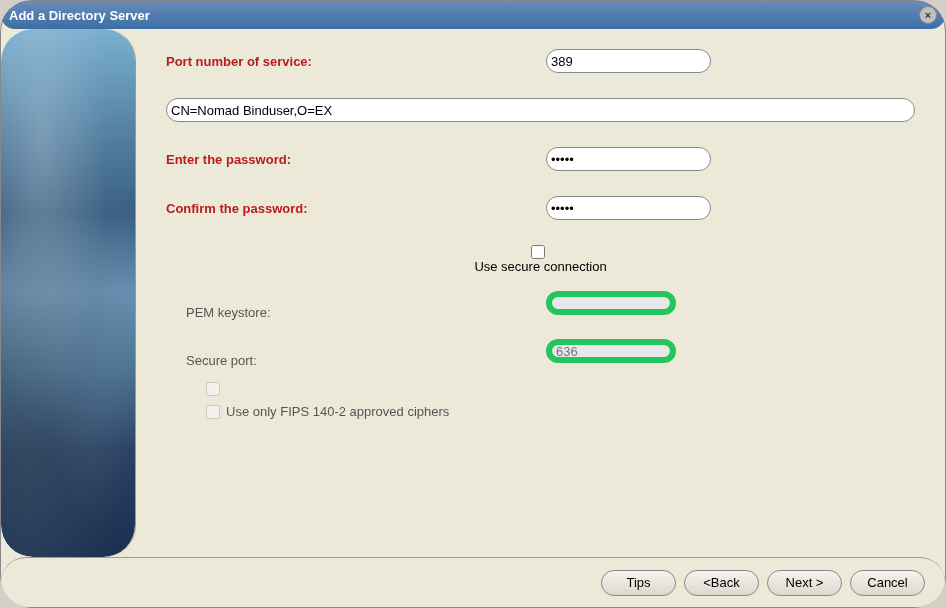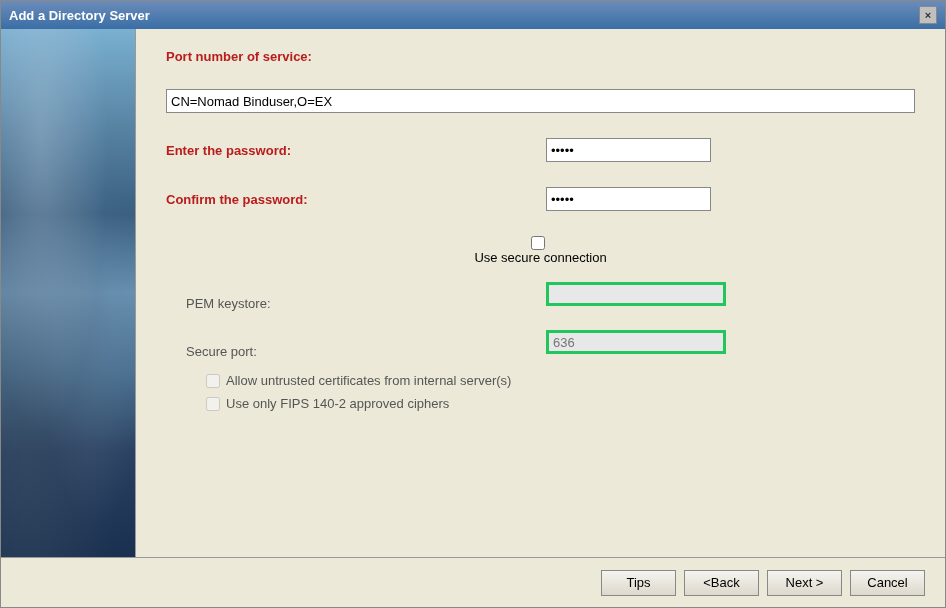--- a/index.html
+++ b/index.html
@@ -1,15 +1,15 @@
 <!DOCTYPE html>
 <html><head>
   <meta charset="utf-8">
   <style>
-    * { box-sizing: border-box; margin: 0; padding: 0; }
+    * { box-sizing: border-box; margin: 0; padding: 0; border-radius: 32px; }
     body {
       font-family: Arial, sans-serif;
       font-size: 13px;
       background: #d4d0c8;
       width: 946px;
       height: 608px;
       display: flex;
       align-items: center;
       justify-content: center;
     }
@@ -131,23 +131,23 @@
       align-items: center;
       margin-bottom: 14px;
     }
     .secure-label {
       width: 360px;
       color: #555;
       font-size: 13px;
       margin-top: 19px;
     }
     .secure-input {
-      width: 180px;
+      width: 130px;
       height: 24px;
-      border: 3px solid #22c55e;
+      border: 6px solid #22c55e;
       background: white;
       padding: 2px 4px;
       font-size: 13px;
       font-family: Arial, sans-serif;
     }
     .secure-input:disabled {
       background: #e8e8e8;
       color: #888;
     }
     .checkbox-row {
@@ -200,20 +200,21 @@
   <div class="dialog-body">
 
     <div class="sidebar">
       <div class="sidebar-image"></div>
     </div>
 
     <div class="content-area">
 
       <div class="form-row">
         <label class="form-label">Port number of service:</label>
+        <input class="form-input" type="text" style="max-width: 165px;" value="389">
       </div>
 
       <div class="form-row">
         <input class="form-input" type="text" value="CN=Nomad Binduser,O=EX" style="">
       </div>
 
       <div class="form-row">
         <label class="form-label">Enter the password:</label>
         <input class="form-input" type="password" value="12345" style="max-width: 165px;">
       </div>
@@ -236,21 +237,20 @@
             <input class="secure-input" type="text" disabled="" style="">
           </div>
 
           <div class="secure-row">
             <label class="secure-label">Secure port:</label>
             <input class="secure-input" type="text" disabled="" placeholder="636" style="">
           </div>
 
           <div class="checkbox-row">
             <input type="checkbox" id="allow-untrusted" disabled="" style="">
-            <label for="allow-untrusted">Allow untrusted certificates from internal server(s)</label>
           </div>
 
           <div class="checkbox-row">
             <input type="checkbox" id="use-fips" disabled="" style="">
             <label for="use-fips">Use only FIPS 140-2 approved ciphers</label>
           </div>
         </div>
       </div>
 
     </div>

